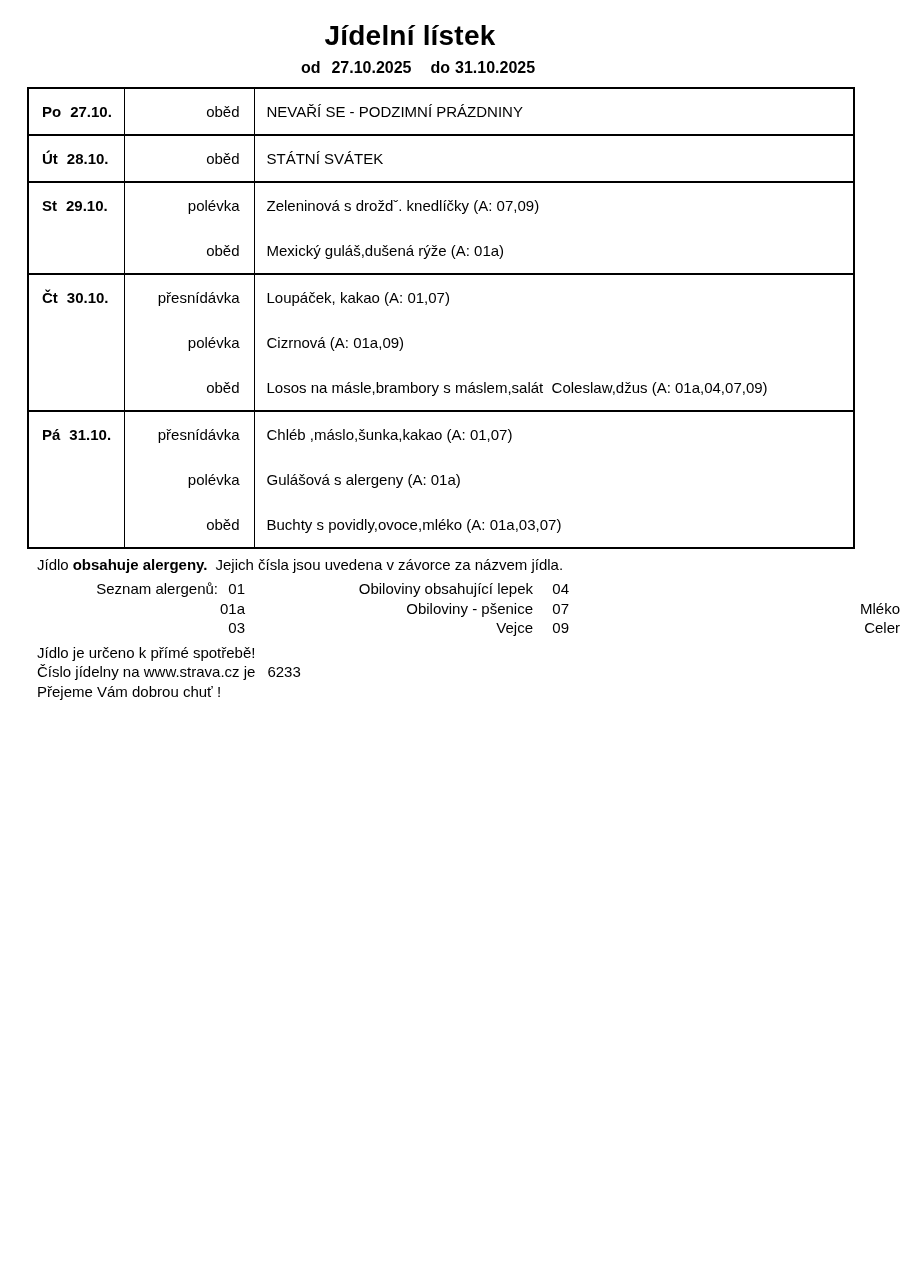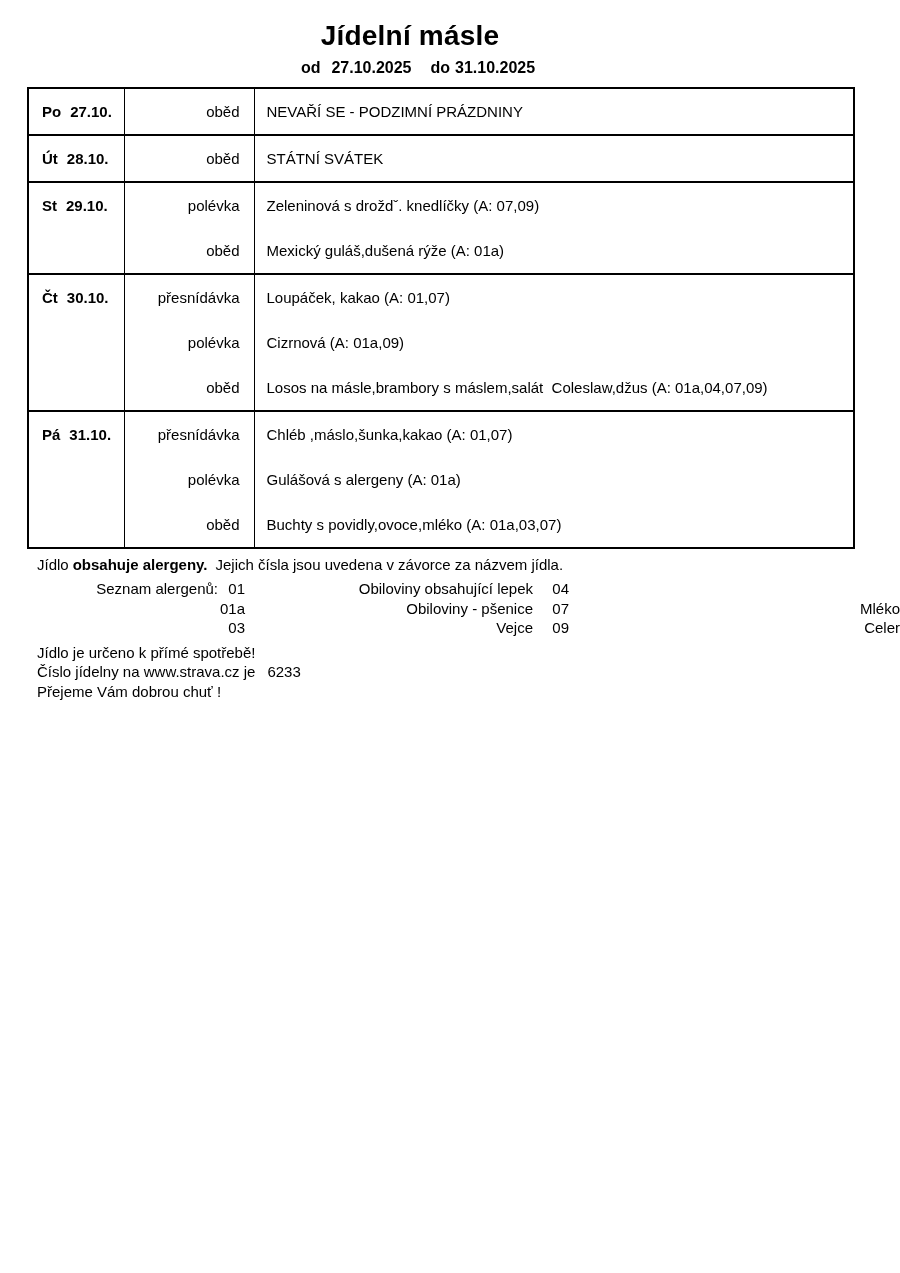--- a/index.html
+++ b/index.html
@@ -95,21 +95,21 @@
     line-height: 19.5px;
   }
   .canteen-number { margin-left: 12px; }
 </style>
 </head>
 <body>
 
 <div class="page">
 
   <div class="header">
-    <h1 class="page-title">Jídelní másle</h1>
+    <h1 class="page-title">Jídelní lístek</h1>
     <div class="subtitle">
       <span class="from-label">od</span><span class="from-date">27.10.2025</span><span class="to-label">do</span><span class="to-date">31.10.2025</span>
     </div>
   </div>
 
   <table class="menu-table">
     <colgroup>
       <col style="width:96px">
         <col style="width:130px">
         <col style="width:600px">

